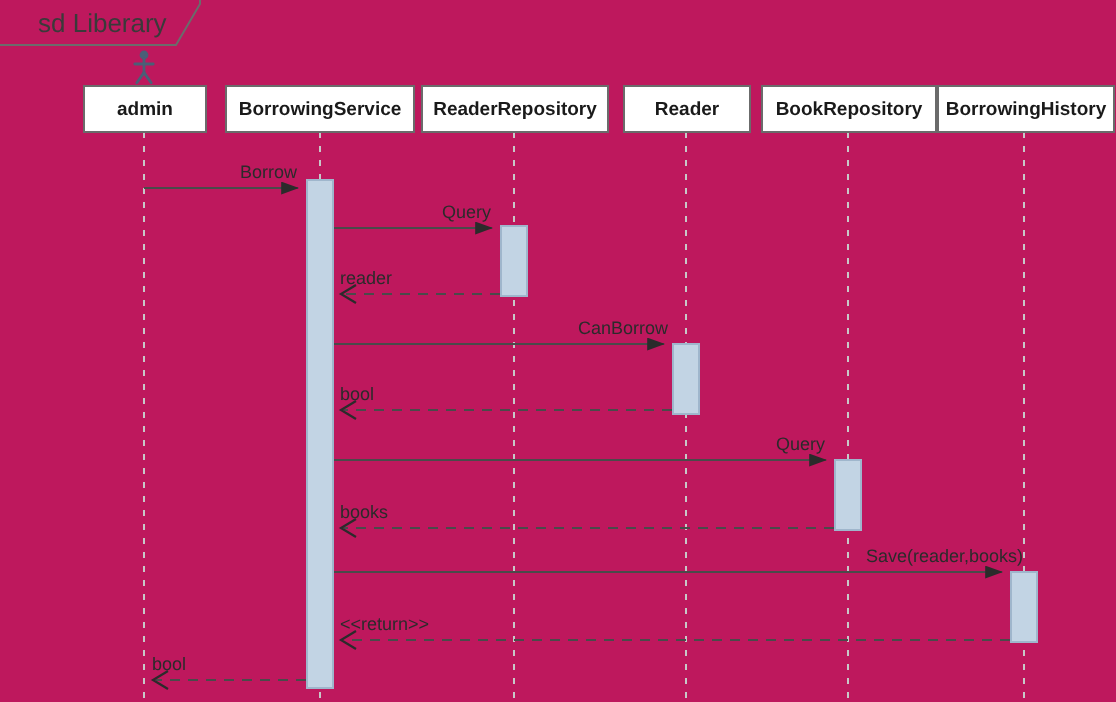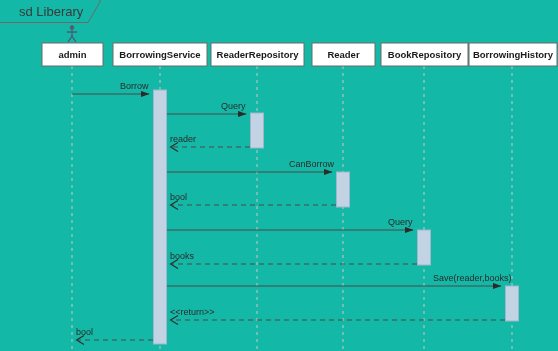--- a/index.html
+++ b/index.html
@@ -7,21 +7,21 @@
     padding: 0;
     background: #ffffff;
   }
   body {
     font-family: "Liberation Sans", sans-serif;
   }
   #diagram-root {
     position: relative;
     width: 558px;
     height: 351px;
-    background: #14b8a6;
+    background: #be185d;
     overflow: hidden;
   }
   #diagram-svg {
     position: absolute;
     left: 0;
     top: 0;
   }
   .frame-label-text {
     font-family: "Liberation Sans", sans-serif;
     font-size: 13px;

